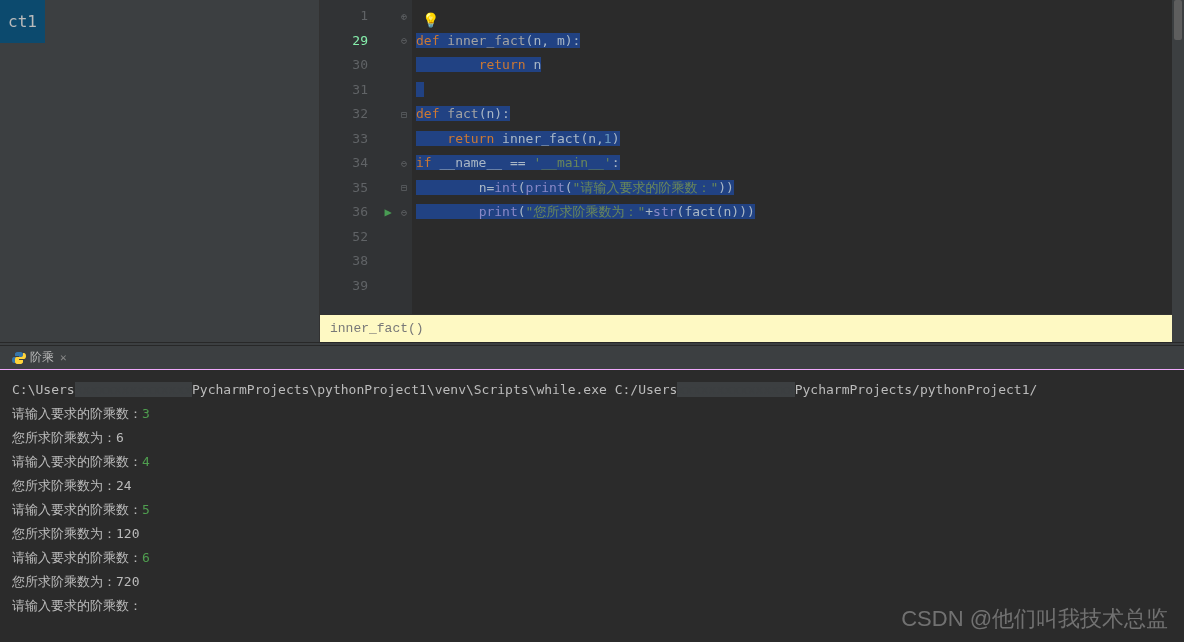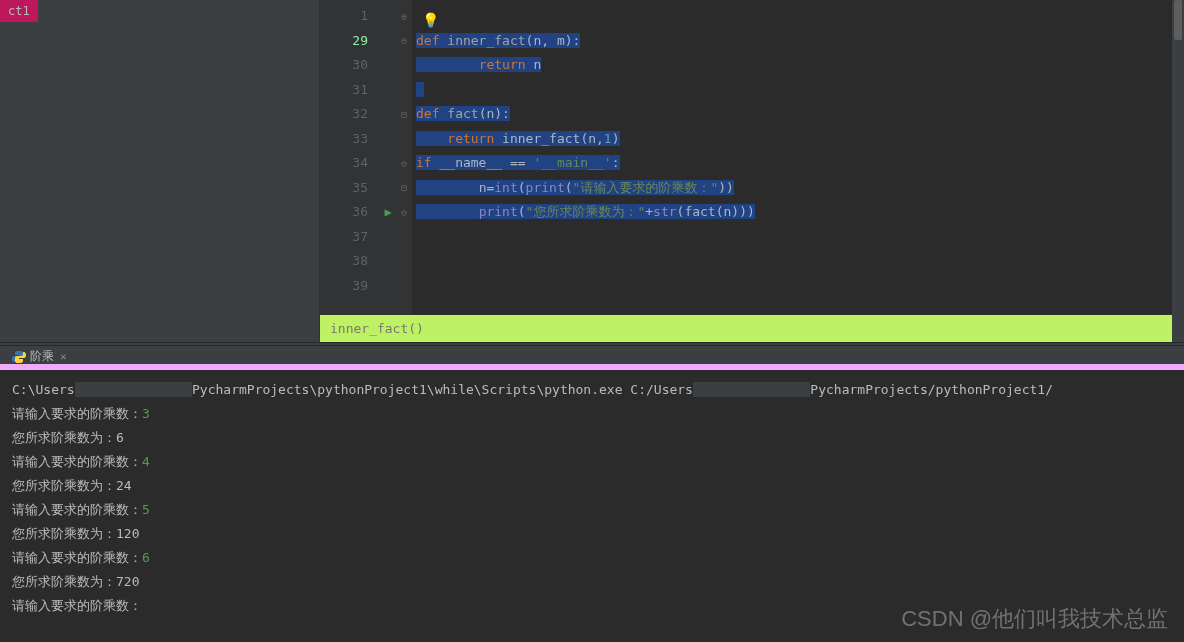--- a/index.html
+++ b/index.html
@@ -25,24 +25,24 @@
 .sidebar {
   width: 320px;
   background: #3c3f41;
   border-right: 1px solid #323232;
   position: relative;
 }
 .sidebar-tab {
   position: absolute;
   top: 0;
   left: 0;
-  padding: 4px 8px;
-  background: #be185d;
+  padding: 12px 8px;
+  background: #0c4a6e;
   color: #bbbbbb;
-  font-size: 12px;
+  font-size: 16px;
 }
 .editor-pane {
   flex: 1;
   display: flex;
   flex-direction: column;
   background: #2b2b2b;
   position: relative;
 }
 .code-area {
   display: flex;
@@ -112,24 +112,25 @@
 .builtin { color: #8888c6; }
 .num { color: #6897bb; }
 .bulb {
   position: absolute;
   left: 10px;
   top: 4px;
   font-size: 14px;
 }
 .breadcrumb {
   padding: 6px 10px;
-  background: #bef264;
+  background: #fef9c3;
   color: #787878;
   font-size: 13px;
   border-top: 1px solid #323232;
+  font-family: Liberation Mono, monospace;
 }
 .scrollbar-v {
   position: absolute;
   right: 0;
   top: 0;
   width: 12px;
   height: 100%;
   background: #3c3f41;
 }
 .scrollbar-v .thumb {
@@ -150,23 +151,23 @@
 .run-panel {
   flex: 1;
   display: flex;
   flex-direction: column;
   background: #2b2b2b;
 }
 .run-tab-bar {
   height: 24px;
   background: #3c3f41;
   display: flex;
-  align-items: flex-start;
+  align-items: center;
   padding-left: 6px;
-  border-bottom: 6px solid #f0abfc;
+  border-bottom: 1px solid #f0abfc;
 }
 .run-tab {
   display: flex;
   align-items: center;
   gap: 4px;
   padding: 2px 6px;
   color: #bbbbbb;
   font-size: 12px;
 }
 .python-icon {
@@ -214,21 +215,21 @@
         <div class="gutter">
           <div class="line-number">1</div>
           <div class="line-number current">29</div>
           <div class="line-number">30</div>
           <div class="line-number">31</div>
           <div class="line-number">32</div>
           <div class="line-number">33</div>
           <div class="line-number">34</div>
           <div class="line-number">35</div>
           <div class="line-number">36</div>
-          <div class="line-number">37</div>
+          <div class="line-number">52</div>
           <div class="line-number">38</div>
           <div class="line-number">39</div>
         </div>
         <div class="run-gutter">
           <div class="icon-row"></div>
             <div class="icon-row"></div>
             <div class="icon-row"></div>
           <div class="icon-row"></div>
             <div class="icon-row"></div>
             <div class="icon-row"></div>
@@ -282,21 +283,21 @@
         <span class="python-icon">
           <svg width="14" height="14" viewBox="0 0 14 14">
               <path d="M6 1 C3 1 3 3 3 3 L3 5 L7 5 L7 6 L2 6 C2 6 0 6 0 9 C0 12 2 12 2 12 L3 12 L3 10 C3 10 3 8 5 8 L9 8 C9 8 11 8 11 6 L11 3 C11 3 11 1 8 1 Z" fill="#3776ab"></path>
               <path d="M8 13 C11 13 11 11 11 11 L11 9 L7 9 L7 8 L12 8 C12 8 14 8 14 5 C14 2 12 2 12 2 L11 2 L11 4 C11 4 11 6 9 6 L5 6 C5 6 3 6 3 8 L3 11 C3 11 3 13 6 13 Z" fill="#ffd43b"></path>
             </svg>
         </span>
         <span>阶乘</span>
         <span class="close-x">✕</span>
       </div>
     </div>
-    <div class="console-output"><span>C:\Users</span><span class="masked">xxxxxxxxxxxxxxx</span><span>PycharmProjects\pythonProject1\while\Scripts\python.exe C:/Users</span><span class="masked">xxxxxxxxxxxxxxx</span><span>PycharmProjects/pythonProject1/</span>
+    <div class="console-output"><span>C:\Users</span><span class="masked">xxxxxxxxxxxxxxx</span><span>PycharmProjects\pythonProject1\venv\Scripts\while.exe C:/Users</span><span class="masked">xxxxxxxxxxxxxxx</span><span>PycharmProjects/pythonProject1/</span>
 <span>请输入要求的阶乘数：</span><span class="input-val">3</span>
 <span>您所求阶乘数为：6</span>
 <span>请输入要求的阶乘数：</span><span class="input-val">4</span>
 <span>您所求阶乘数为：24</span>
 <span>请输入要求的阶乘数：</span><span class="input-val">5</span>
 <span>您所求阶乘数为：120</span>
 <span>请输入要求的阶乘数：</span><span class="input-val">6</span>
 <span>您所求阶乘数为：720</span>
 <span>请输入要求的阶乘数：</span></div>
   </div>

